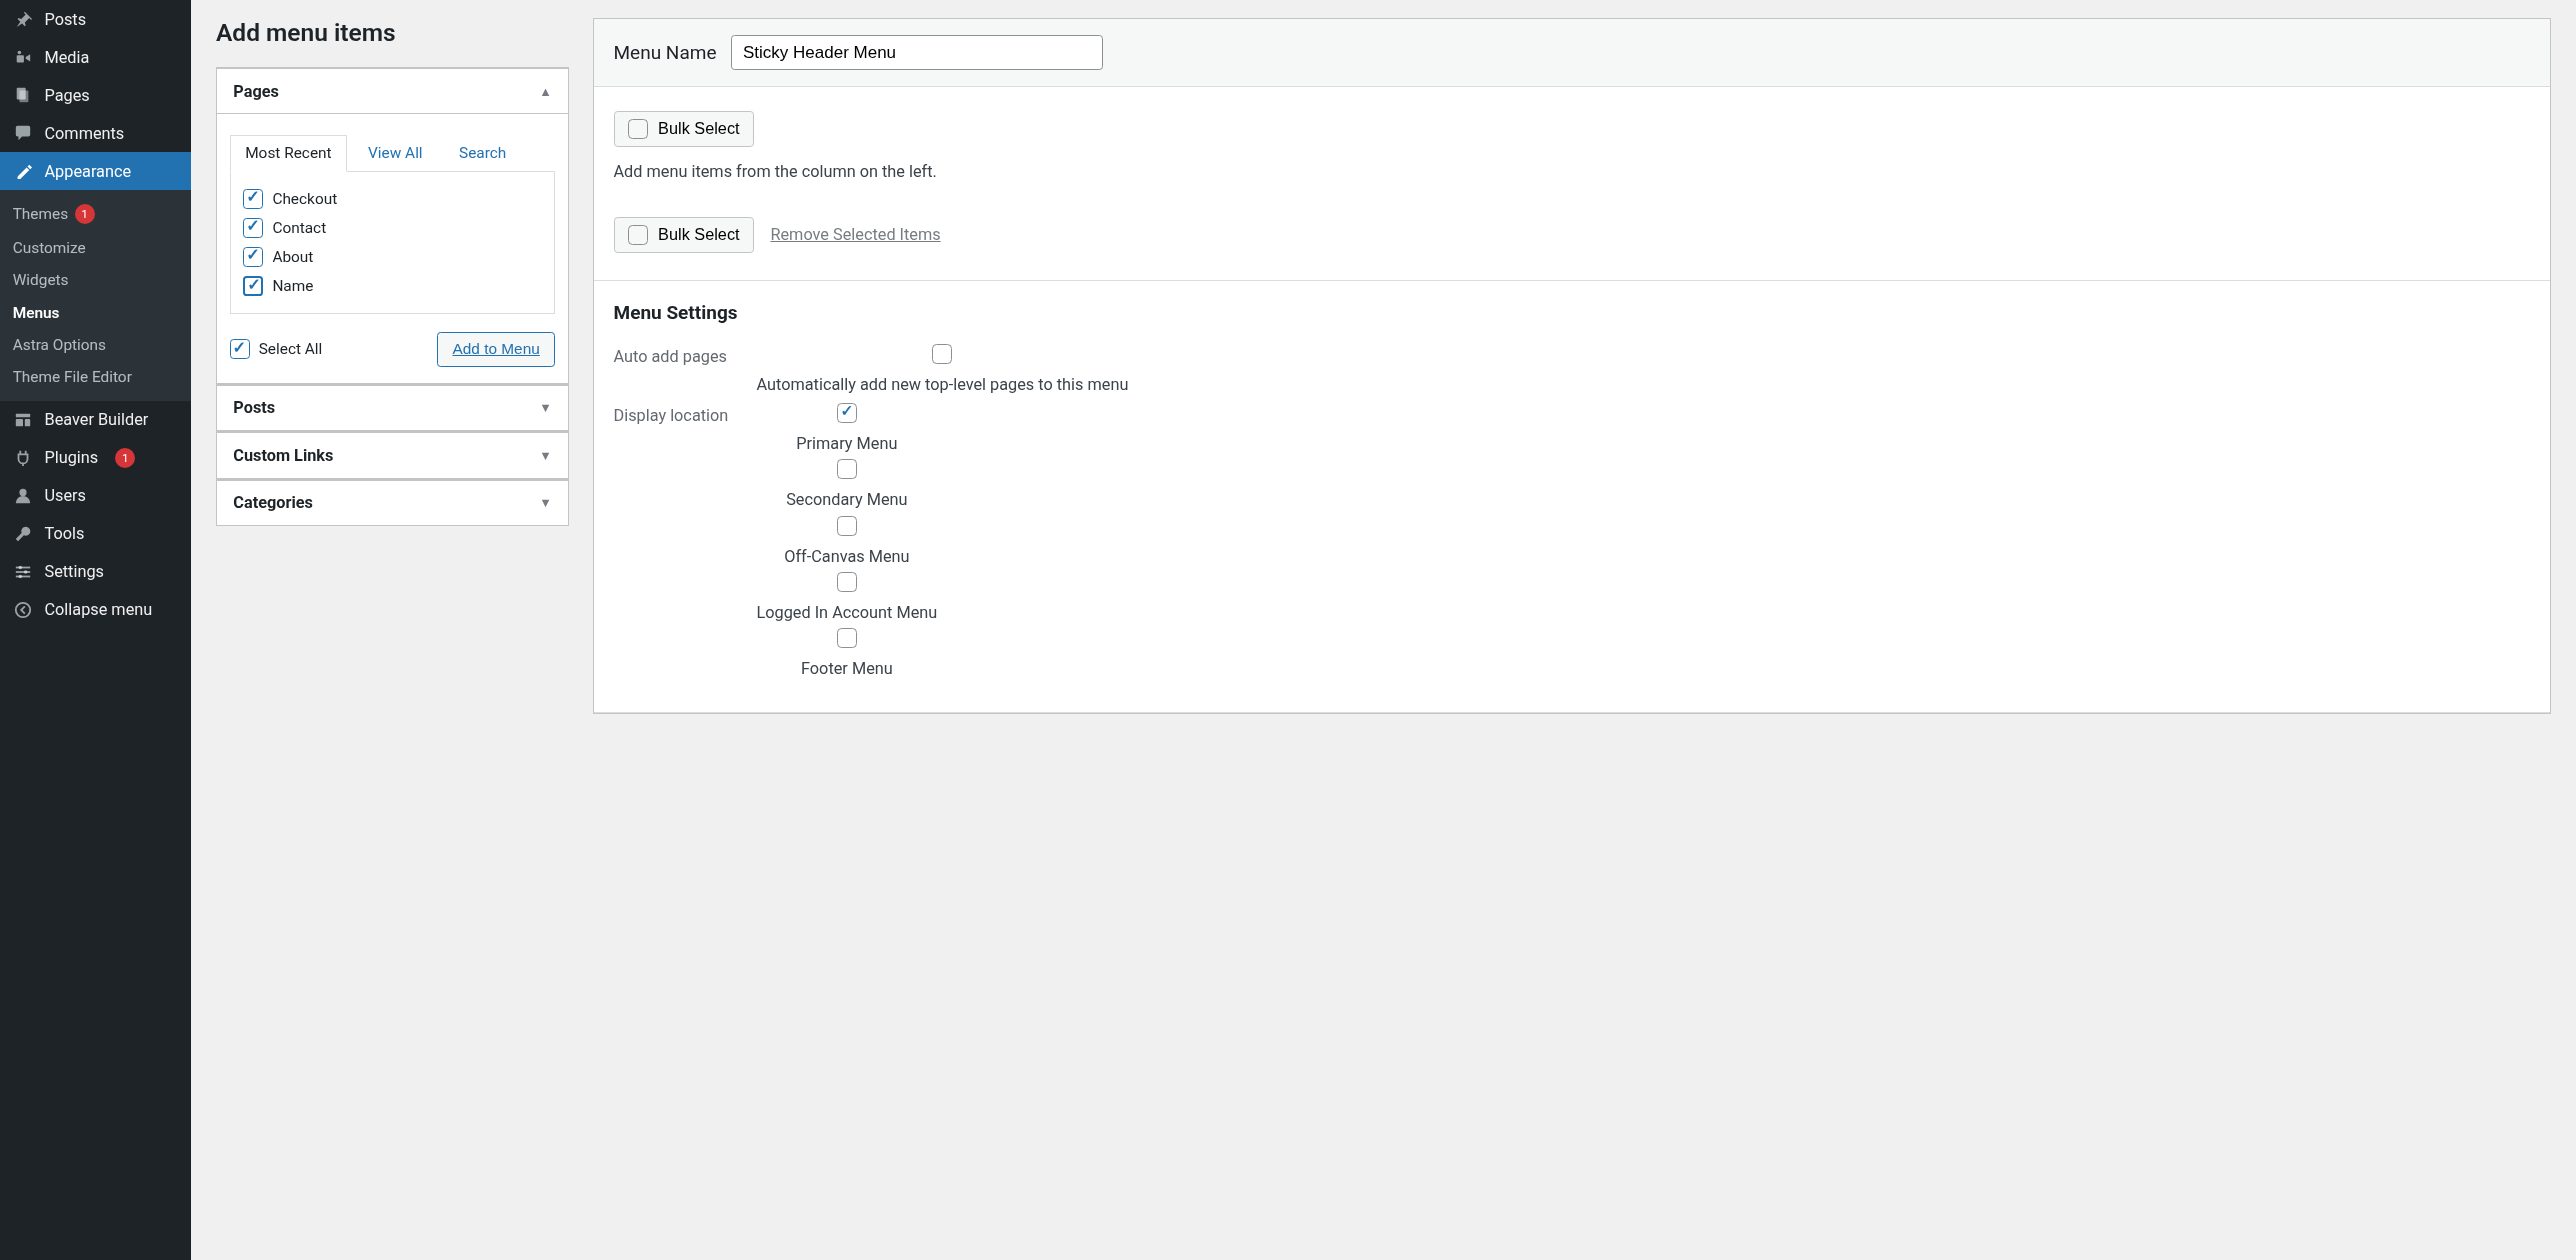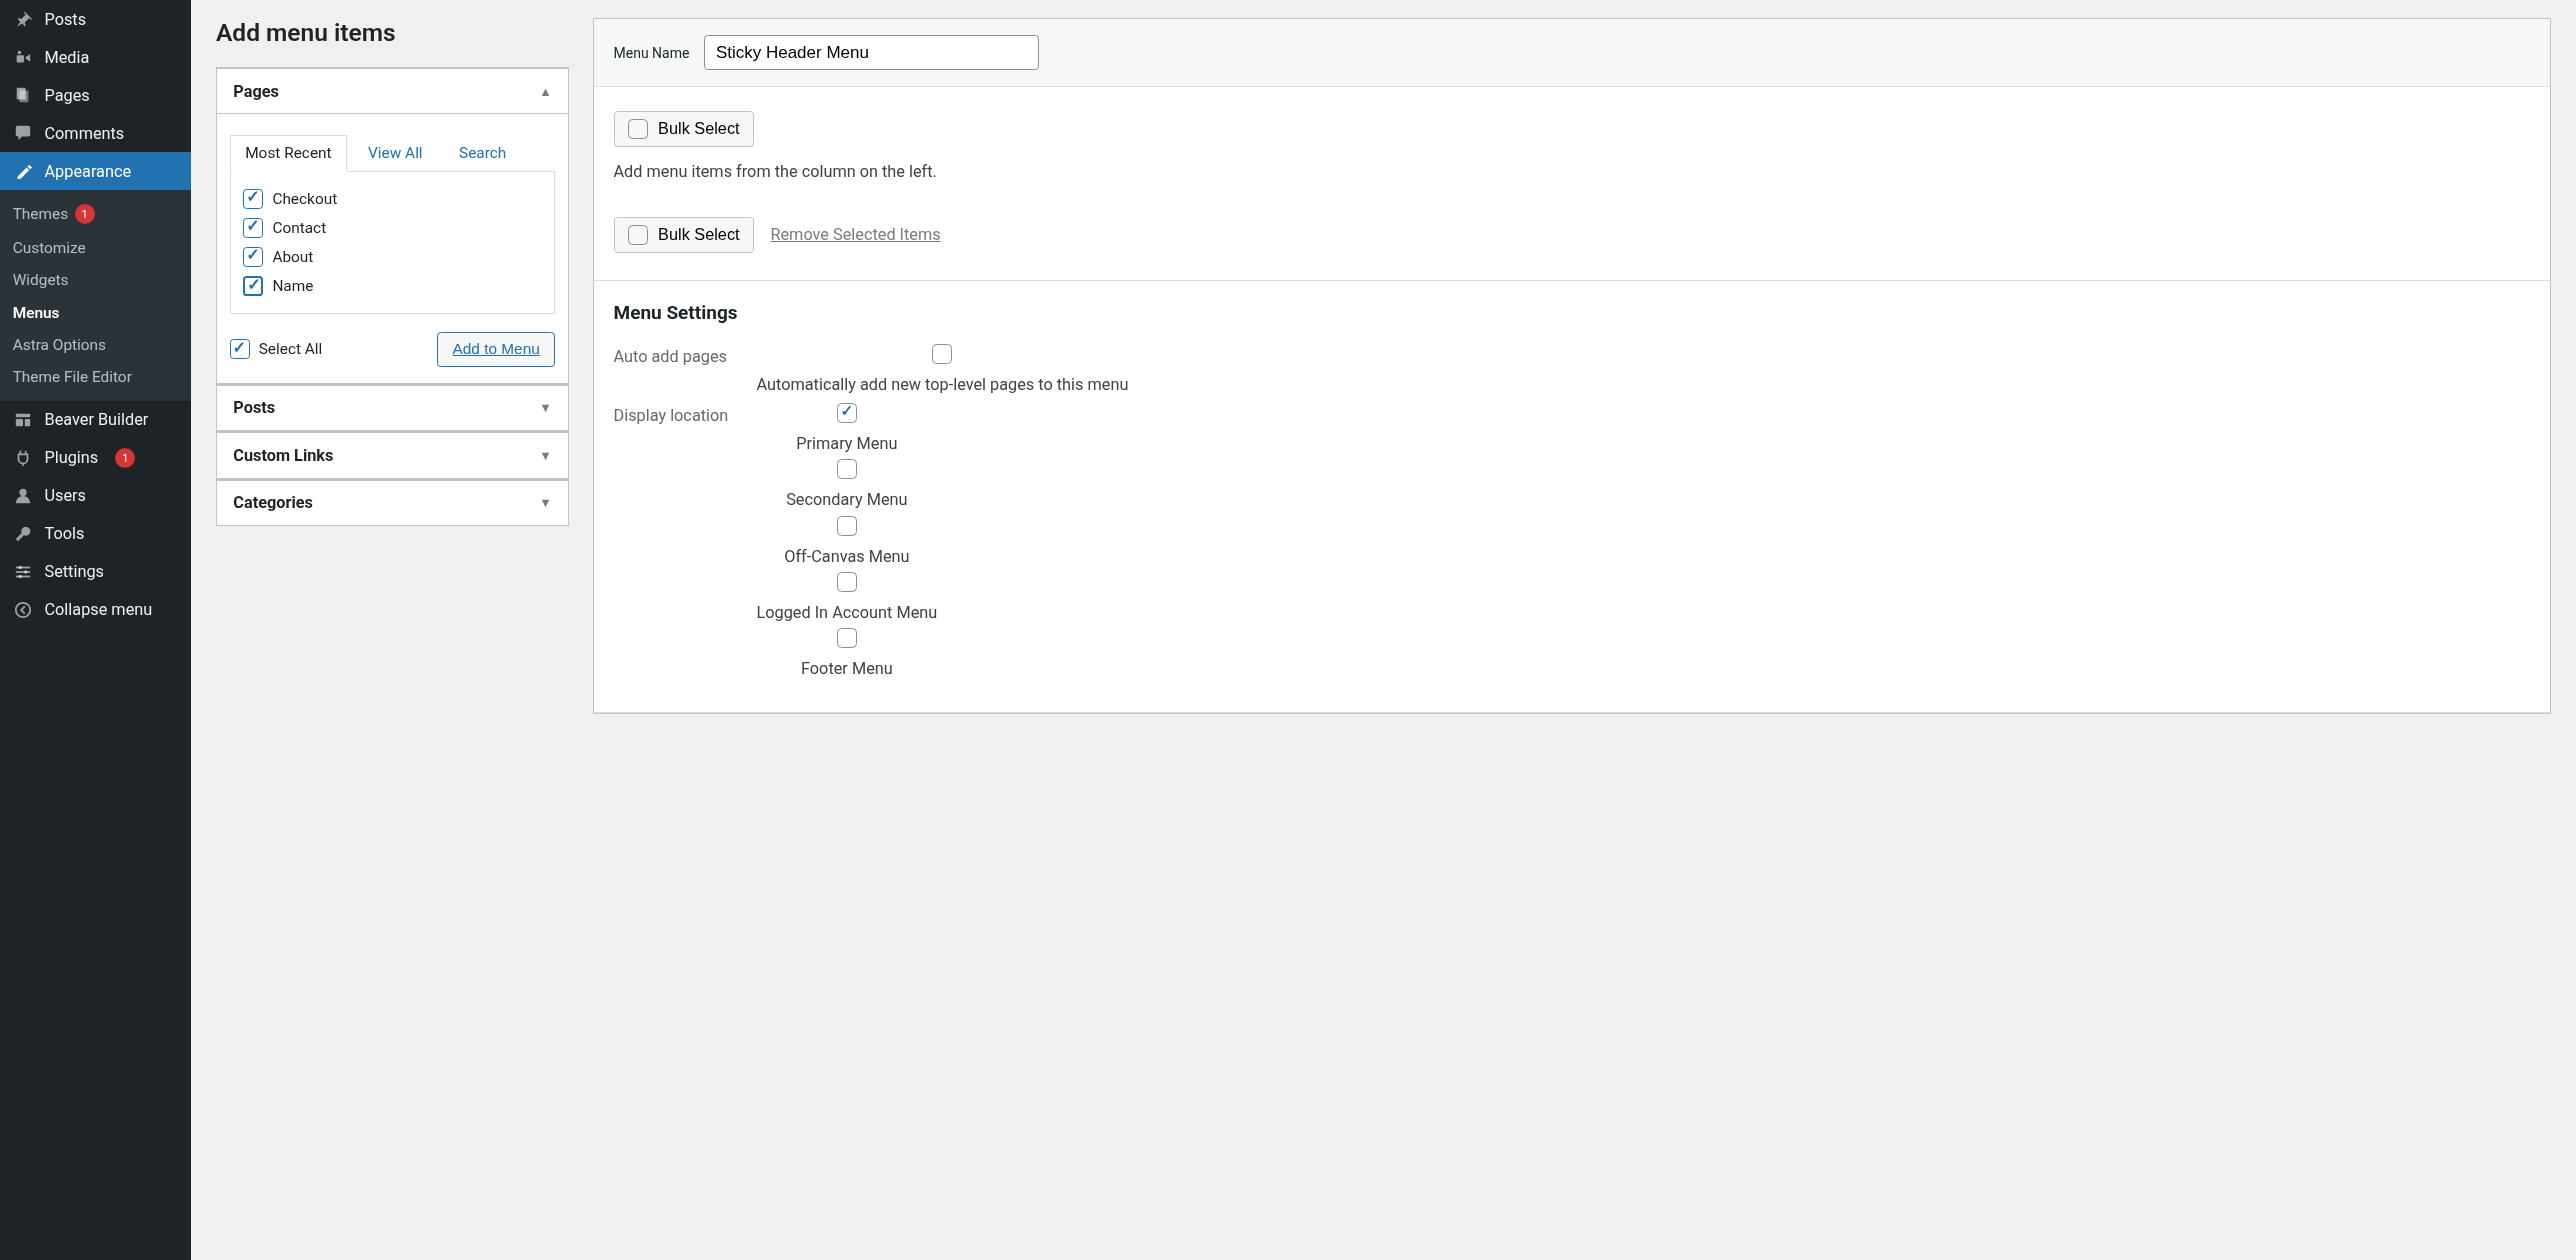--- a/index.html
+++ b/index.html
@@ -212,21 +212,21 @@
 .panel-row.flex {
   display: flex;
   align-items: center;
   gap: 14.5px;
 }
 .text-input {
   border: 0.9px solid #8c8f94;
   border-radius: 3.6px;
   padding: 6.3px 11px;
   font-size: 17px;
-  width: 335px;
+  width: 372px;
 }
 .bulk-btn {
   display: inline-flex;
   align-items: center;
   gap: 10px;
   border: 0.9px solid #c3c4c7;
   background: #f6f7f7;
   padding: 7.2px 13.6px;
   font-size: 16.3px;
   border-radius: 3.6px;
@@ -508,21 +508,21 @@
           <span>Categories</span>
           <span class="metabox-caret">▼</span>
         </div>
       </div>
     </div>
 
     <div class="col-right">
 
       <div class="panel">
         <div class="panel-row flex" style="background:#f6f7f7;">
-          <label style="font-size:14px;color:#1d2327;">Menu Name</label>
+          <label style="font-size:19px;color:#1d2327;">Menu Name</label>
           <input type="text" class="text-input" value="Sticky Header Menu" style="">
         </div>
 
         <div class="panel-row structure-body">
           <button class="bulk-btn">
             <input type="checkbox" class="square-check" style="">
             <span>Bulk Select</span>
           </button>
 
           <p class="hint">Add menu items from the column on the left.</p>

